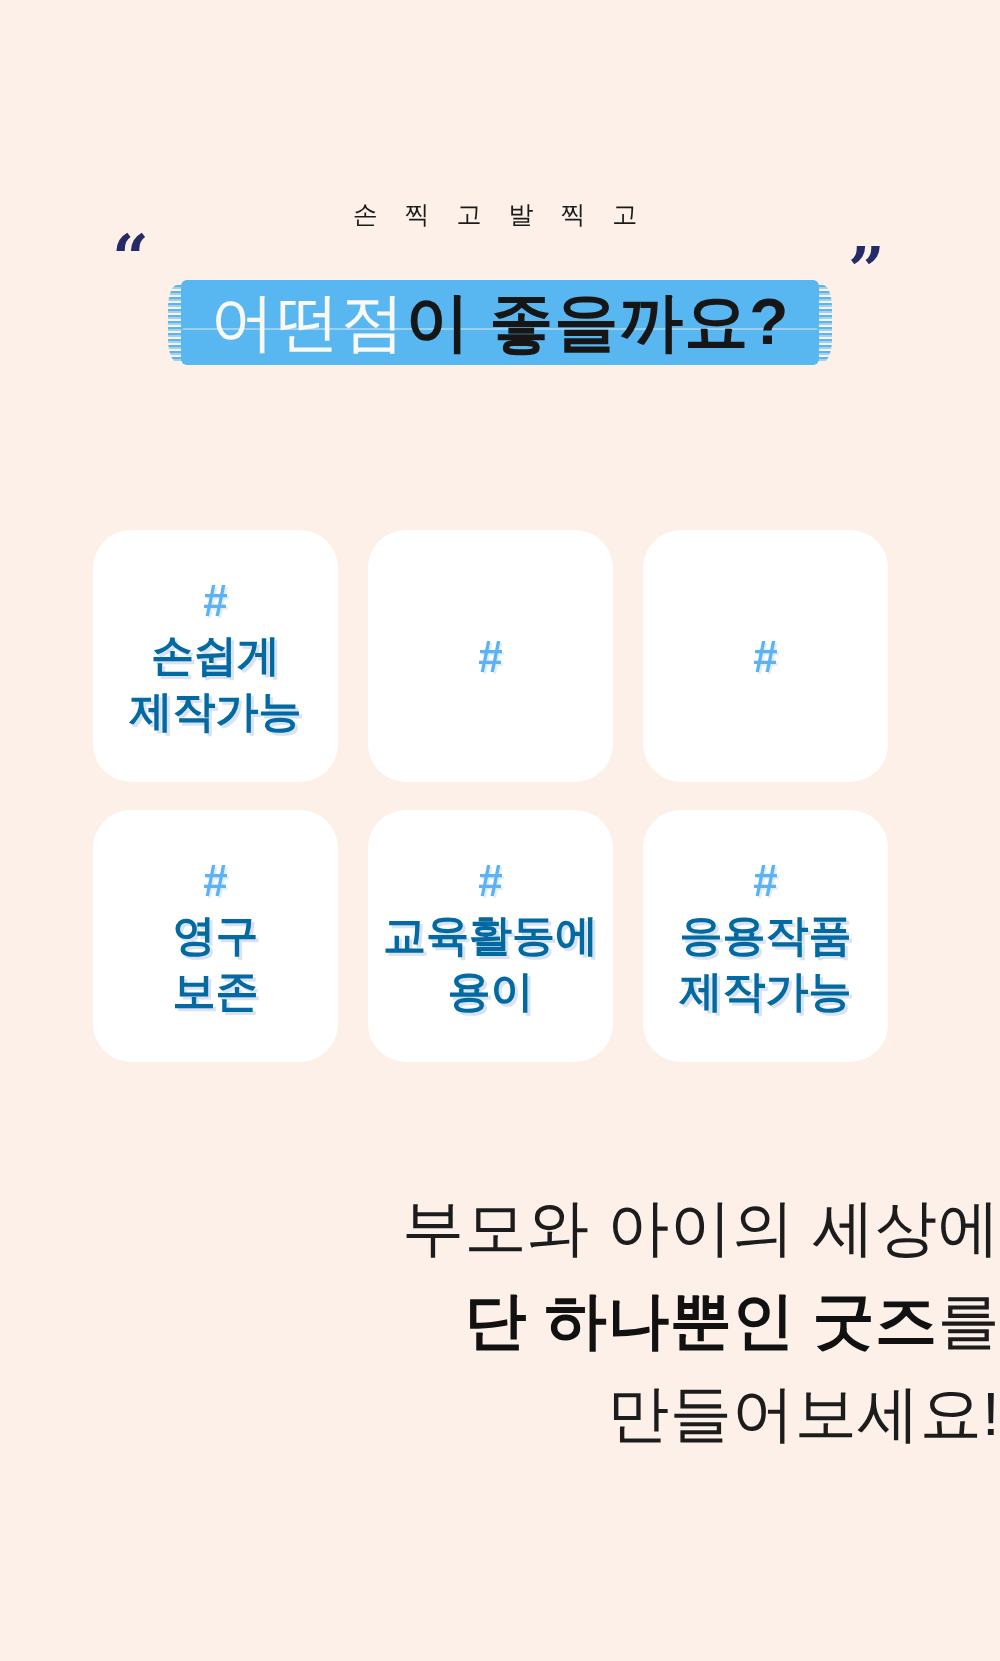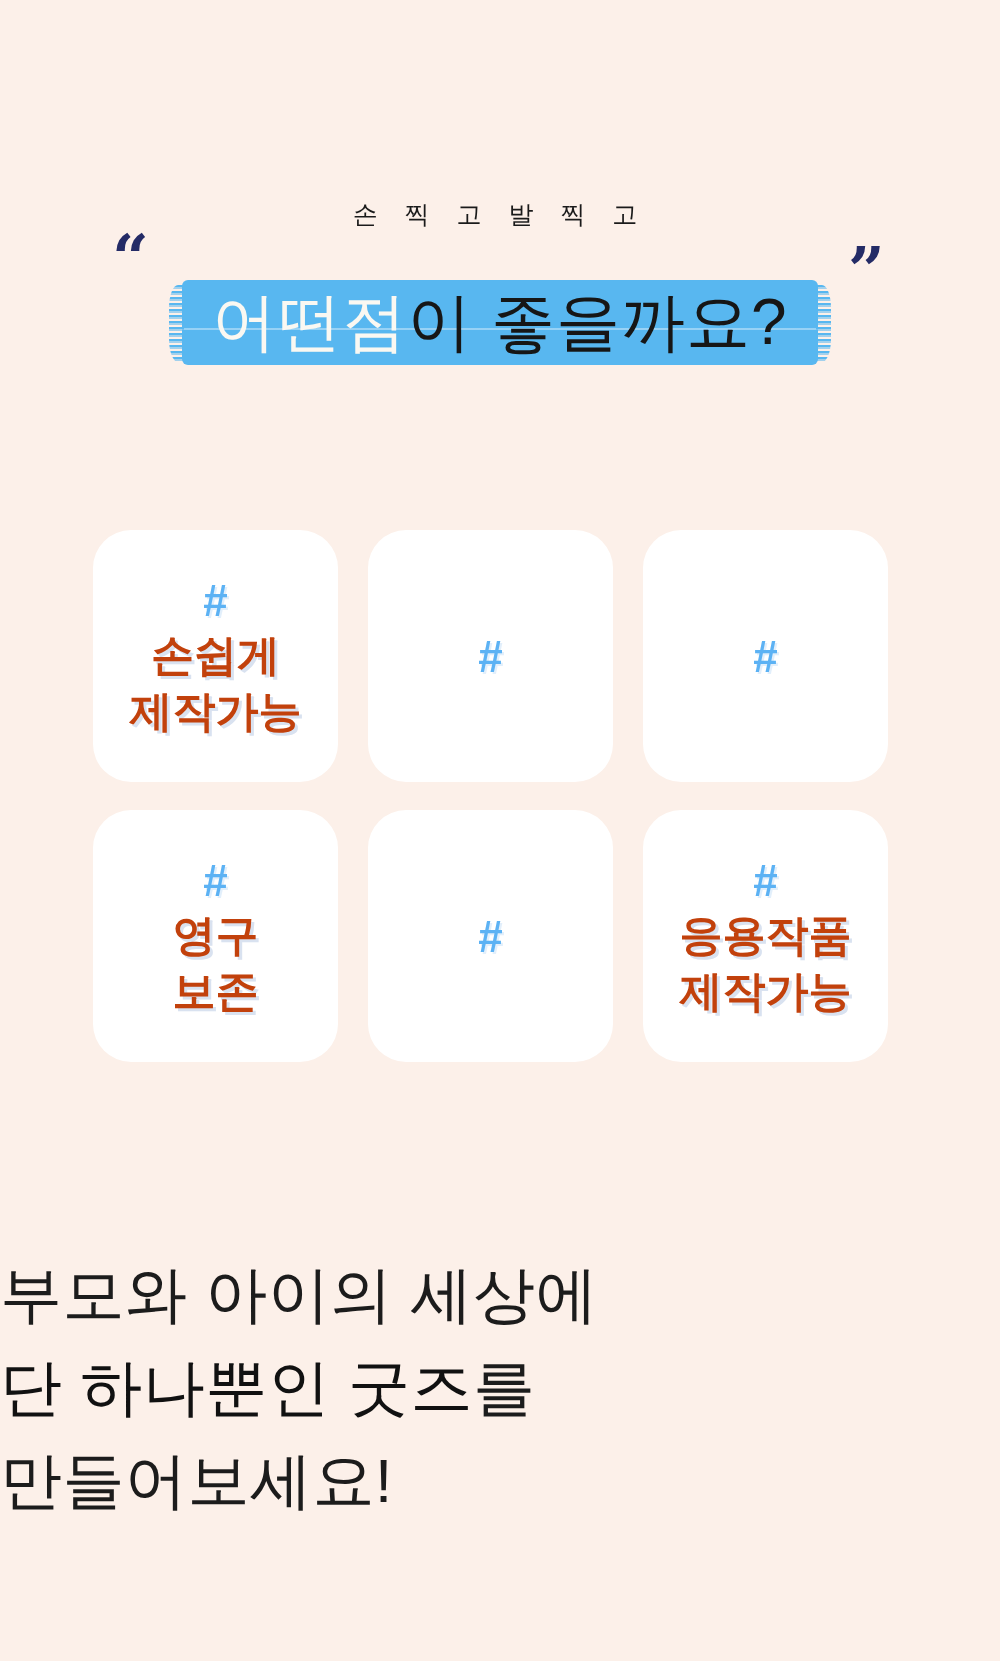--- a/index.html
+++ b/index.html
@@ -55,21 +55,21 @@
     position:absolute; top:5px; bottom:3px; width:15px;
     background:repeating-linear-gradient(180deg,
       #58B7F0 0 2px, rgba(88,183,240,.55) 2px 4px,
       rgba(88,183,240,0) 4px 6px);
   }
   .highlight-band::before { left:-13px; border-radius:60% 0 0 60% / 30%; }
   .highlight-band::after  { right:-13px; border-radius:0 60% 60% 0 / 30%; }
 
   .title-text { font-size:64px; font-weight:500; letter-spacing:1px; white-space:nowrap; }
   .title-hl   { color:#FAF8F2; }
-  .title-rest { color:#161616; }
+  .title-rest { color:#161616;font-weight:bold; }
 
   
   .cards-grid {
     position:absolute; top:530px; left:93px;
     display:grid;
     grid-template-columns:repeat(3, 245px);
     grid-auto-rows:252px;
     gap:28px 30px;
   }
   .card {
@@ -78,36 +78,36 @@
     display:flex; flex-direction:column;
     align-items:center; justify-content:center;
     text-align:center;
   }
   .card-hash {
     color:#5CB2F4;
     font-size:44px; font-weight:700; line-height:1.25;
     text-shadow:2px 2px 0 rgba(190,220,246,.45);
   }
   .card-label {
-    color:#c2410c;
+    color:#0369a1;
     font-size:43px; font-weight:700; line-height:1.28;
     white-space:pre-line;
     text-shadow:3px 3px 0 rgba(186,202,228,.55);
   }
 
   
   .footer {
-    position:absolute; top:1248px; left:0; width:100%;
-    text-align:left;
+    position:absolute; top:1181px; left:0; width:100%;
+    text-align:right;
     font-size:62px; font-weight:300;
     line-height:93px;
     color:#1C1C1C;
     letter-spacing:0.5px;
   }
-  .footer .em { font-weight:400; color:#111111; }
+  .footer .em { font-weight:700; color:#111111; }
 </style>
 </head>
 <body>
 
 <div class="page">
 
   <div class="tagline">손 찍 고 발 찍 고</div>
 
   <span class="quote quote-open">“</span>
   <span class="quote quote-close">”</span>
@@ -135,20 +135,22 @@
     </div>
 
     <div class="card">
       <div class="card-hash">#</div>
       <div class="card-label">영구
 보존</div>
     </div>
 
     <div class="card">
       <div class="card-hash">#</div>
+      <div class="card-label">교육활동에
+용이</div>
     </div>
 
     <div class="card">
       <div class="card-hash">#</div>
       <div class="card-label">응용작품
 제작가능</div>
     </div>
 
   </div>
 

